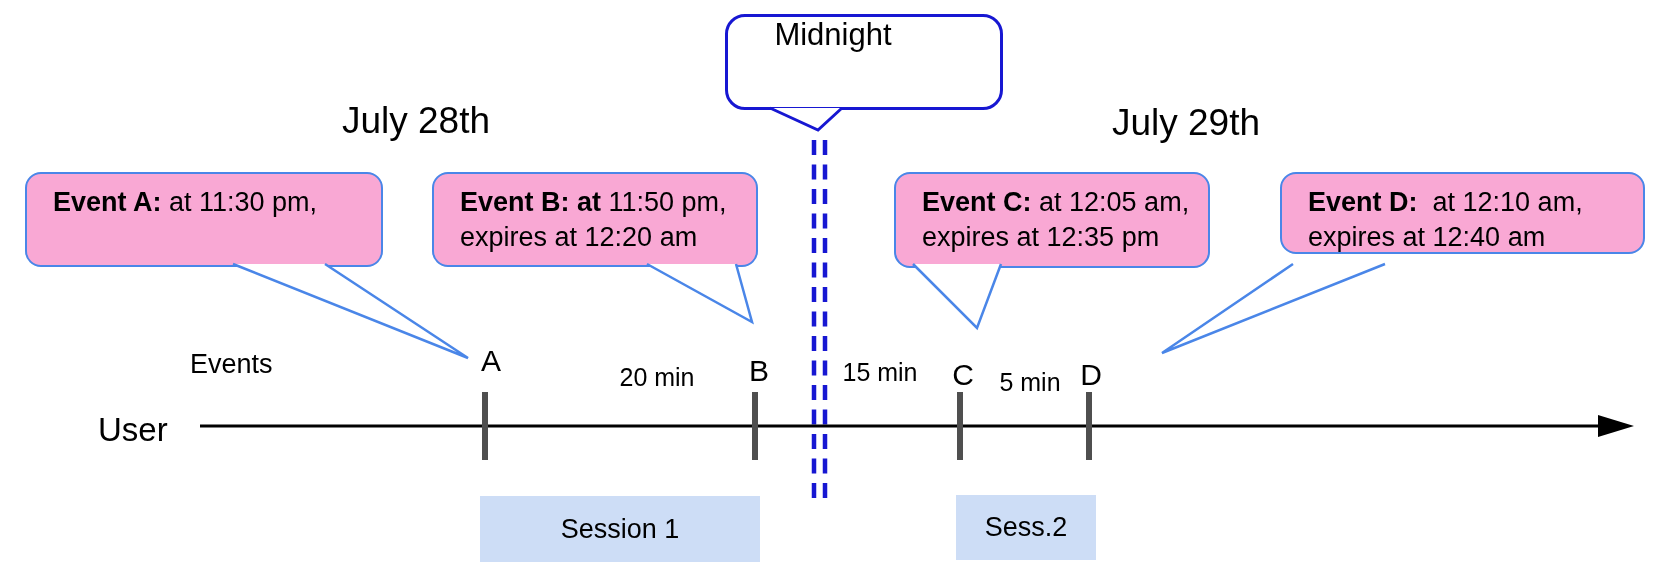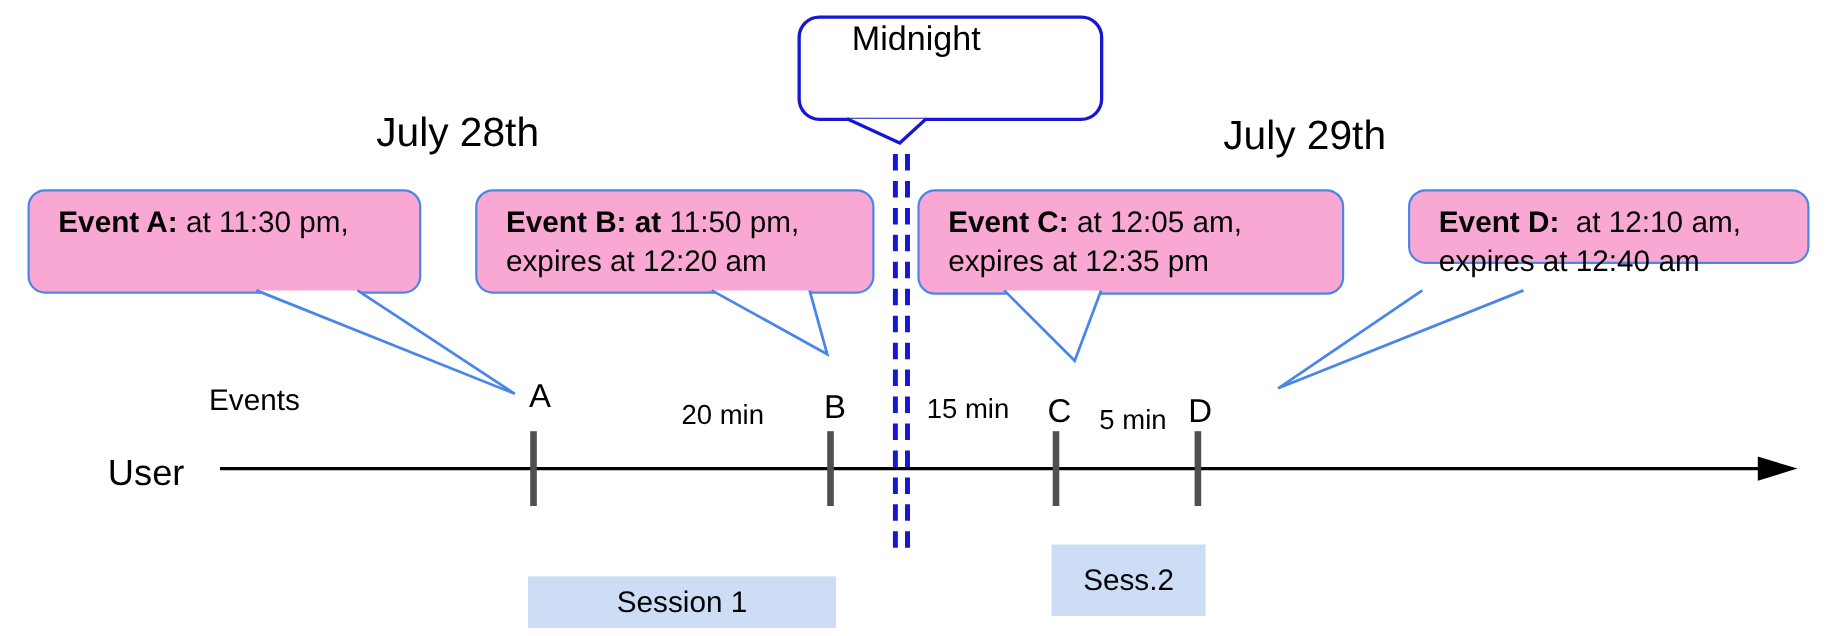--- a/index.html
+++ b/index.html
@@ -45,46 +45,46 @@
   <div class="abs date-label" style="left:383px;top:100px;margin-left:33px;">July 28th</div>
   <div class="abs date-label" style="left:1186px;top:102px;">July 29th</div>
 
   <div class="midnight">
     <span>Midnight</span>
   </div>
 
   <div class="callout" style="left:25px;top:172px;width:358px;height:95px;">
     <div class="l1"><b>Event A:</b><span> at 11:30 pm,</span></div>
   </div>
-  <div class="callout" style="left:432px;top:172px;width:363px;height:95px;">
+  <div class="callout" style="left:432px;top:172px;width:326px;height:95px;">
     <div class="l1"><b>Event B: at</b><span> 11:50 pm,</span></div>
     <div class="l2">expires at 12:20 am</div>
   </div>
-  <div class="callout" style="left:834px;top:172px;width:388px;height:96px;">
+  <div class="callout" style="left:894px;top:172px;width:316px;height:96px;">
     <div class="l1"><b>Event C:</b><span> at 12:05 am,</span></div>
     <div class="l2">expires at 12:35 pm</div>
   </div>
-  <div class="callout" style="left:1280px;top:172px;width:365px;height:68px;">
+  <div class="callout" style="left:1280px;top:172px;width:365px;height:82px;">
     <div class="l1"><b>Event D:</b><span>  at 12:10 am,</span></div>
     <div class="l2">expires at 12:40 am</div>
   </div>
 
   <div class="abs events-label">Events</div>
   <div class="abs user-label">User</div>
 
   <div class="abs tick-letter" style="left:491px;top:344px;">A</div>
   <div class="abs tick-letter" style="left:759px;top:354px;">B</div>
   <div class="abs tick-letter" style="left:963px;top:358px;">C</div>
   <div class="abs tick-letter" style="left:1091px;top:358px;">D</div>
 
   <div class="abs interval-label" style="left:657px;top:363px;">20 min</div>
   <div class="abs interval-label" style="left:880px;top:358px;">15 min</div>
   <div class="abs interval-label" style="left:1030px;top:368px;">5 min</div>
 
-  <div class="session-box" style="left:480px;top:496px;width:280px;height:47px;margin-top:28px;">
+  <div class="session-box" style="left:480px;top:496px;width:280px;height:66px;">
     <span>Session 1</span>
   </div>
   <div class="session-box" style="left:956px;top:495px;width:140px;height:65px;">
     <span>Sess.2</span>
   </div>
 
   <svg id="overlay" width="1668" height="578" viewBox="0 0 1668 578">
 
     <line class="dash" x1="814" y1="140" x2="814" y2="507"></line>
     <line class="dash" x1="825" y1="140" x2="825" y2="507"></line>

